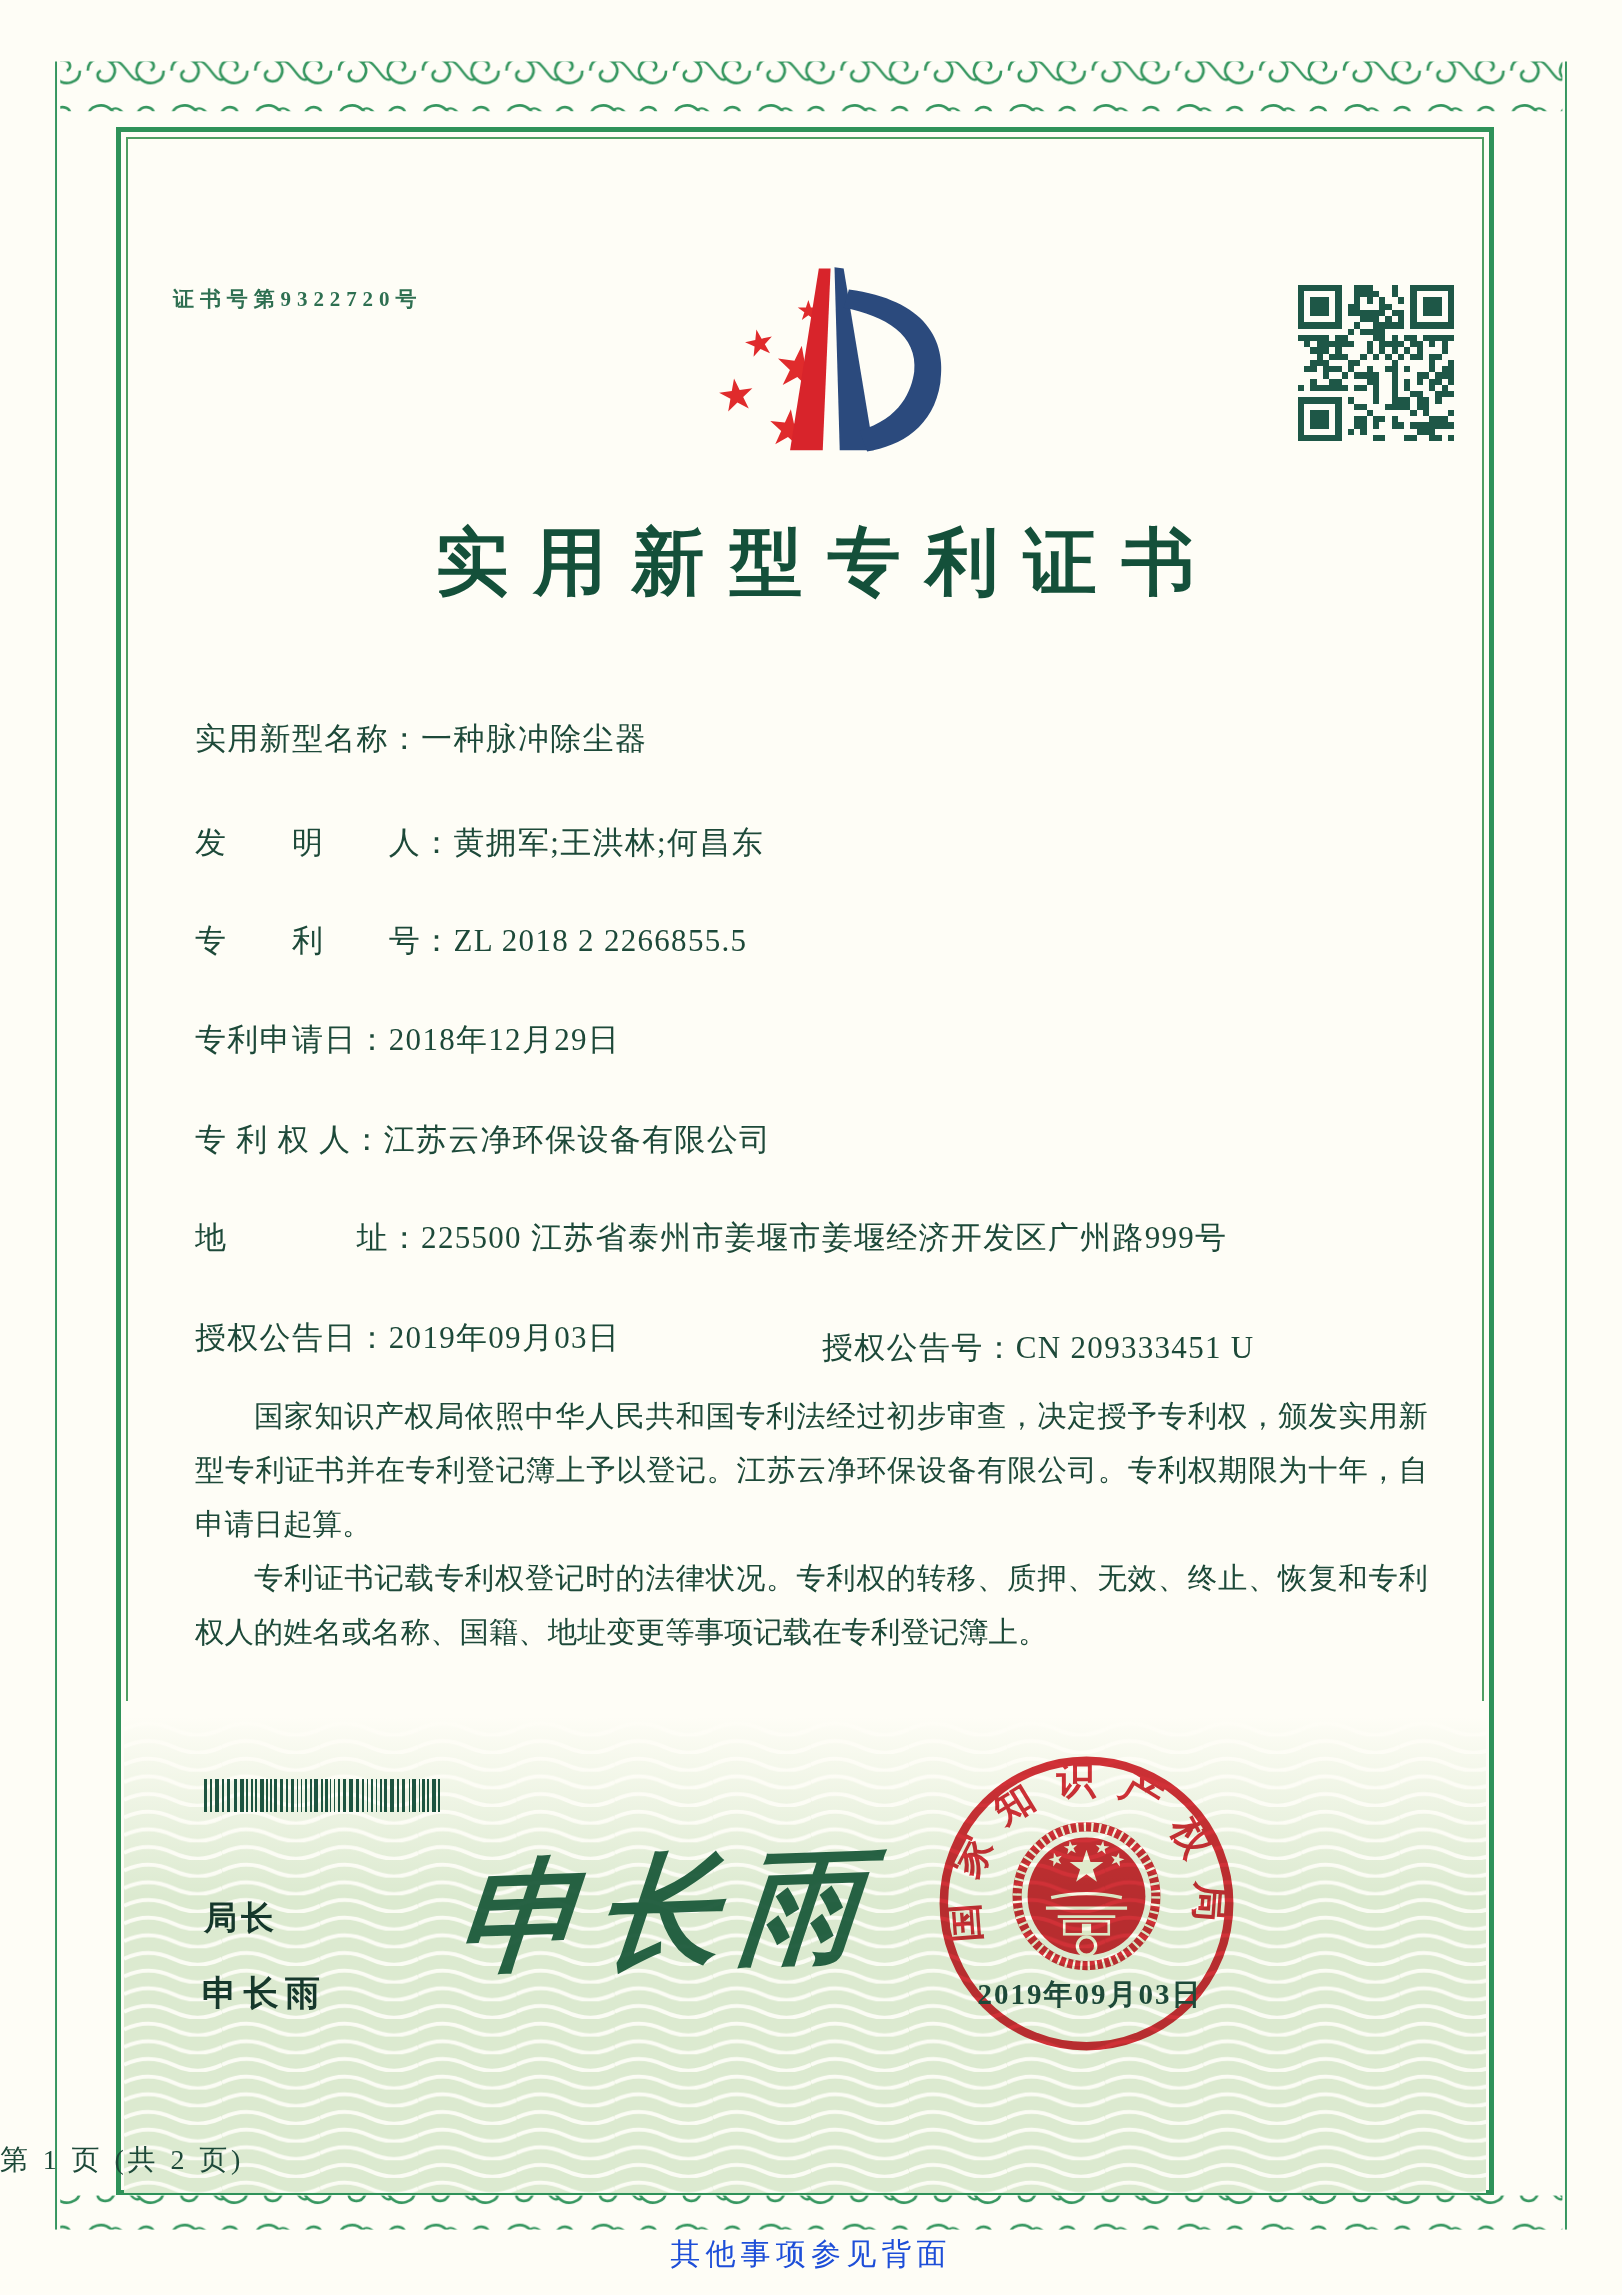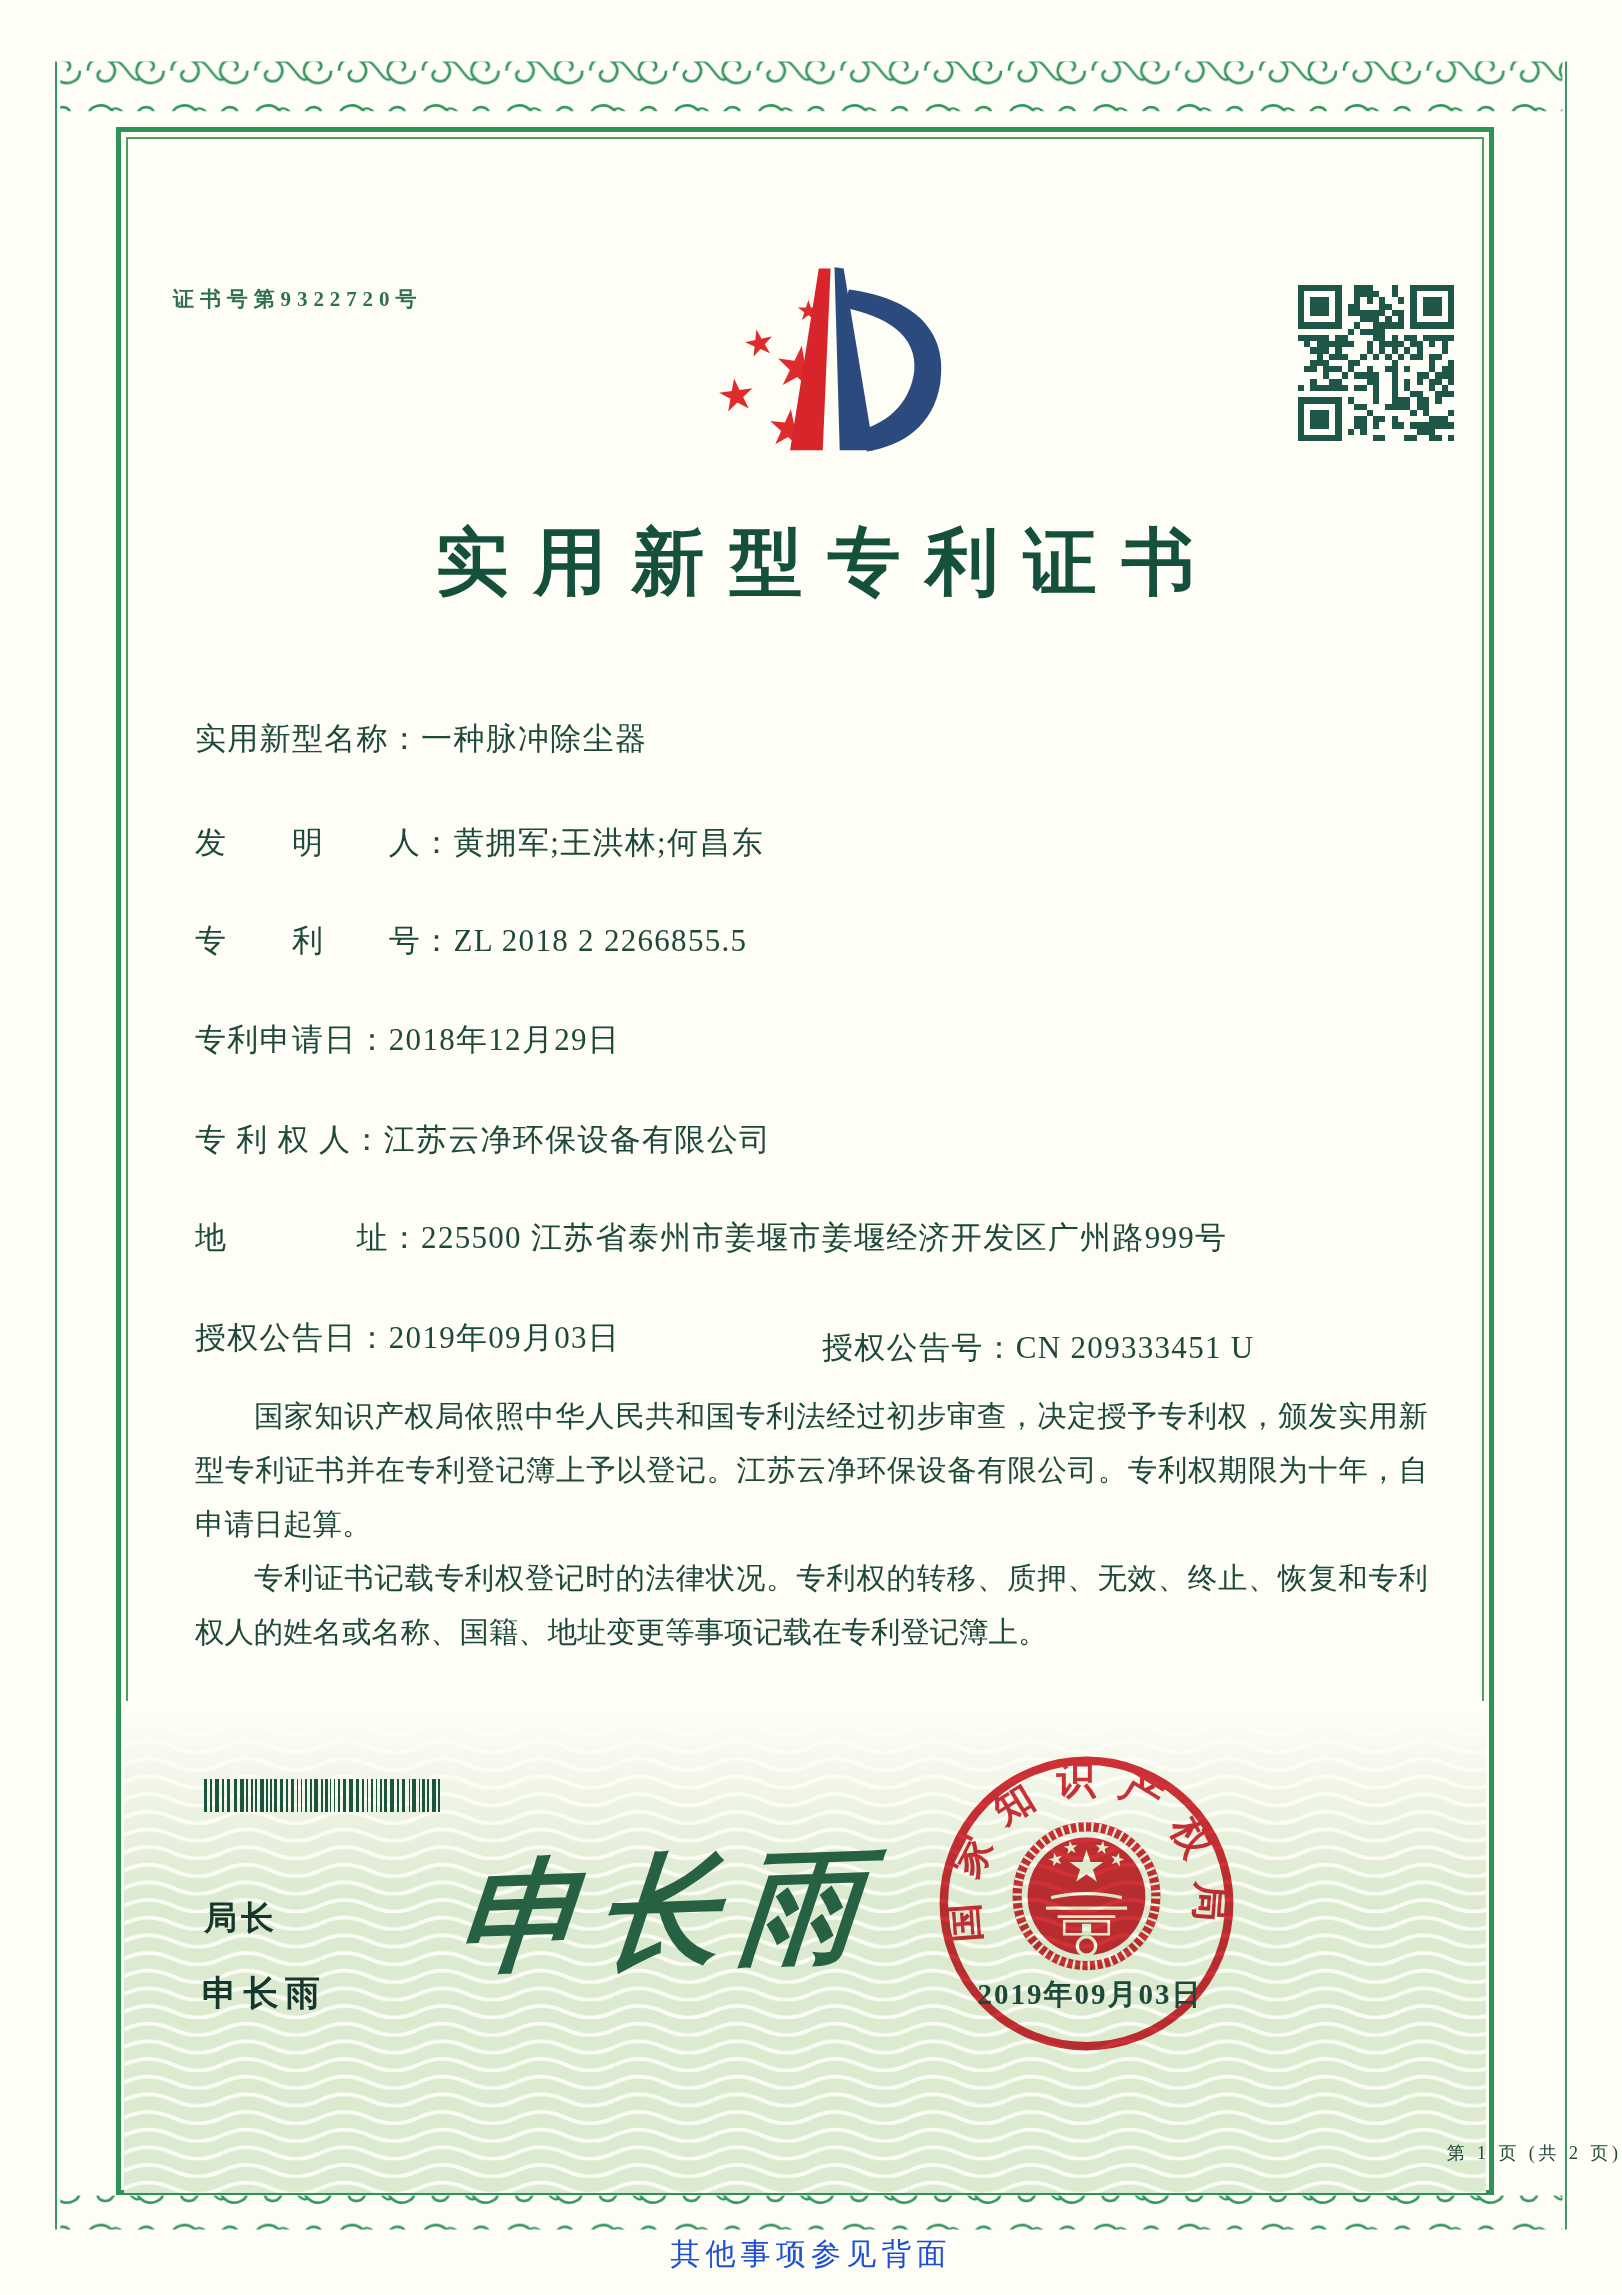--- a/index.html
+++ b/index.html
@@ -27,22 +27,22 @@
   .barcode{position:absolute;left:204px;top:1779px;width:268px;height:33px;font-size:0;white-space:nowrap;}
   .barcode i{display:inline-block;height:100%;background:#1d5440;}
   .director-label{position:absolute;left:204px;top:1896px;font-size:33px;letter-spacing:3.9px;color:#16382c;font-weight:600;}
   .director-name{position:absolute;left:202px;top:1970px;font-size:35px;letter-spacing:6.5px;color:#16382c;font-weight:600;}
   .signature{position:absolute;left:458px;top:1851px;font-size:123px;line-height:1;color:#1c5a3b;
              font-style:italic;font-weight:bold;letter-spacing:17px;
              transform:rotate(-2deg) skewX(-7deg);opacity:.95;}
   .seal{position:absolute;left:934px;top:1751px;width:305px;height:305px;mix-blend-mode:multiply;opacity:.94;}
   .seal-date{position:absolute;left:936px;top:1975px;width:308px;text-align:center;
              font-size:29px;letter-spacing:2px;color:#1d4939;font-weight:600;}
-  .page-info{position:absolute;left:0;top:2141px;width:1622px;text-align:right;
-             font-size:18px;letter-spacing:3.9px;color:#1d4939;}
+  .page-info{position:absolute;left:0;top:2141px;width:1622px;text-align:left;
+             font-size:28px;letter-spacing:3.9px;color:#1d4939;}
   .back-note{position:absolute;left:0;top:2234px;width:1622px;text-align:center;
              font-size:30px;letter-spacing:5.2px;color:#1d4ed8;}
 </style>
 </head>
 <body>
 
 <div class="page">
 
   <svg class="ornament" aria-hidden="true" viewBox="0 0 2479 3508" width="1622" height="2295">
     <defs>

